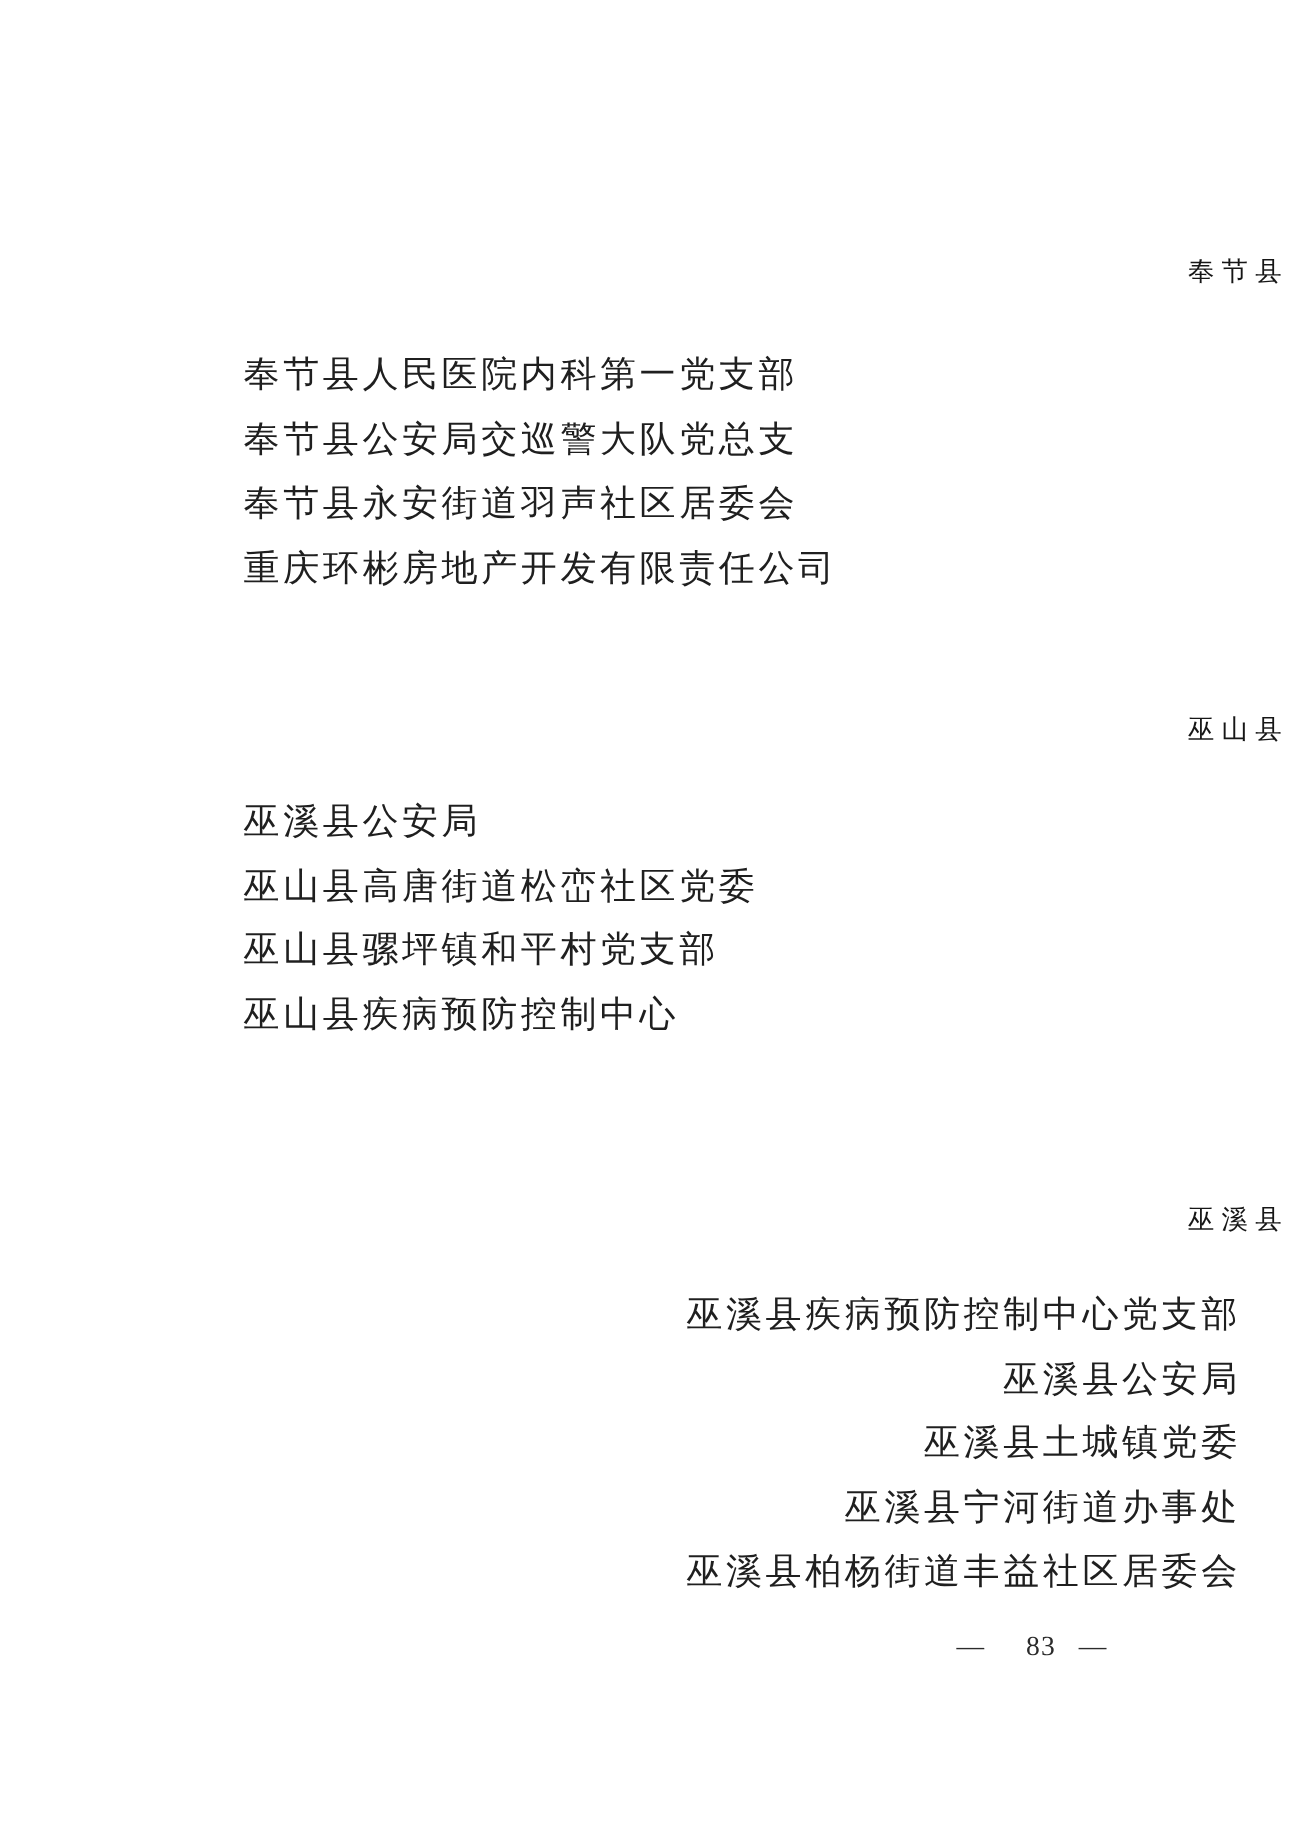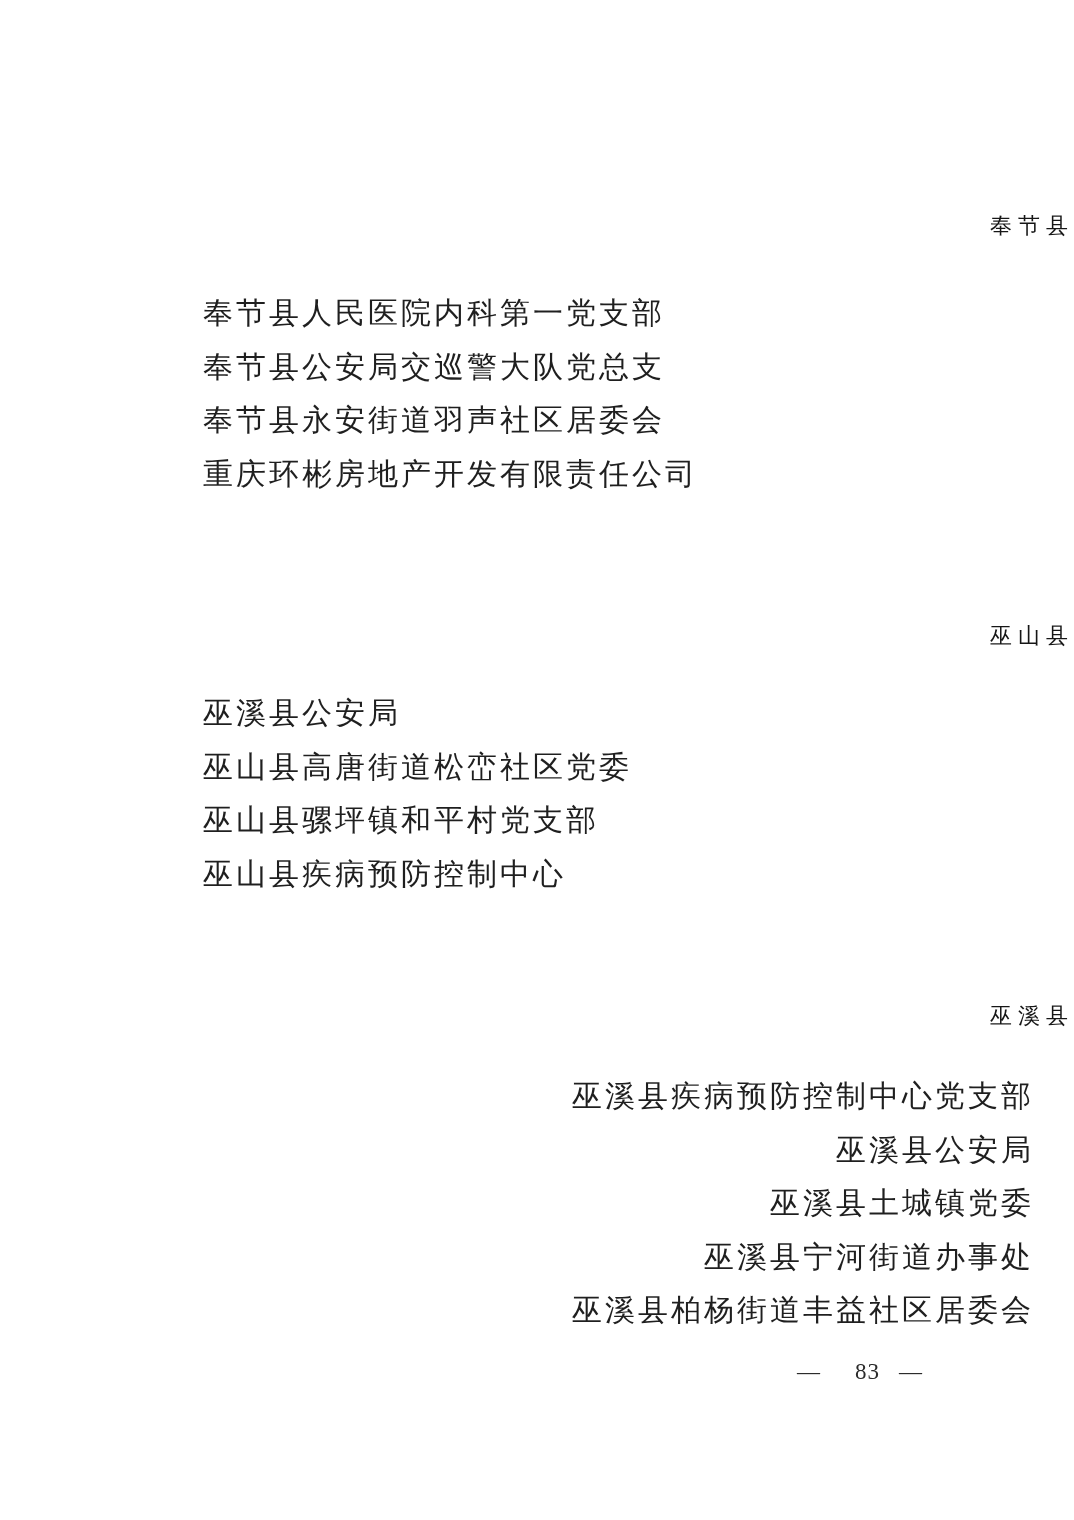--- a/index.html
+++ b/index.html
@@ -33,21 +33,21 @@
     padding-left: 203px;
     padding-right: 40px;
   }
   .org-item {
     font-size: 30px;
     line-height: 53.5px;
     letter-spacing: 3px;
     white-space: nowrap;
   }
   .section-1 { top: 210px; }
-  .section-2 { top: 620px; }
+  .section-2 { top: 592px; }
   .section-3 { top: 1000px; }
   .section-1 .org-list { margin-top: 44px; }
   .section-2 .org-list { margin-top: 34px; }
   .section-3 .org-list { margin-top: 37px; text-align: right; }
   .page-footer {
     position: absolute;
     left: 797px;
     top: 1358px;
     display: flex;
     align-items: center;

